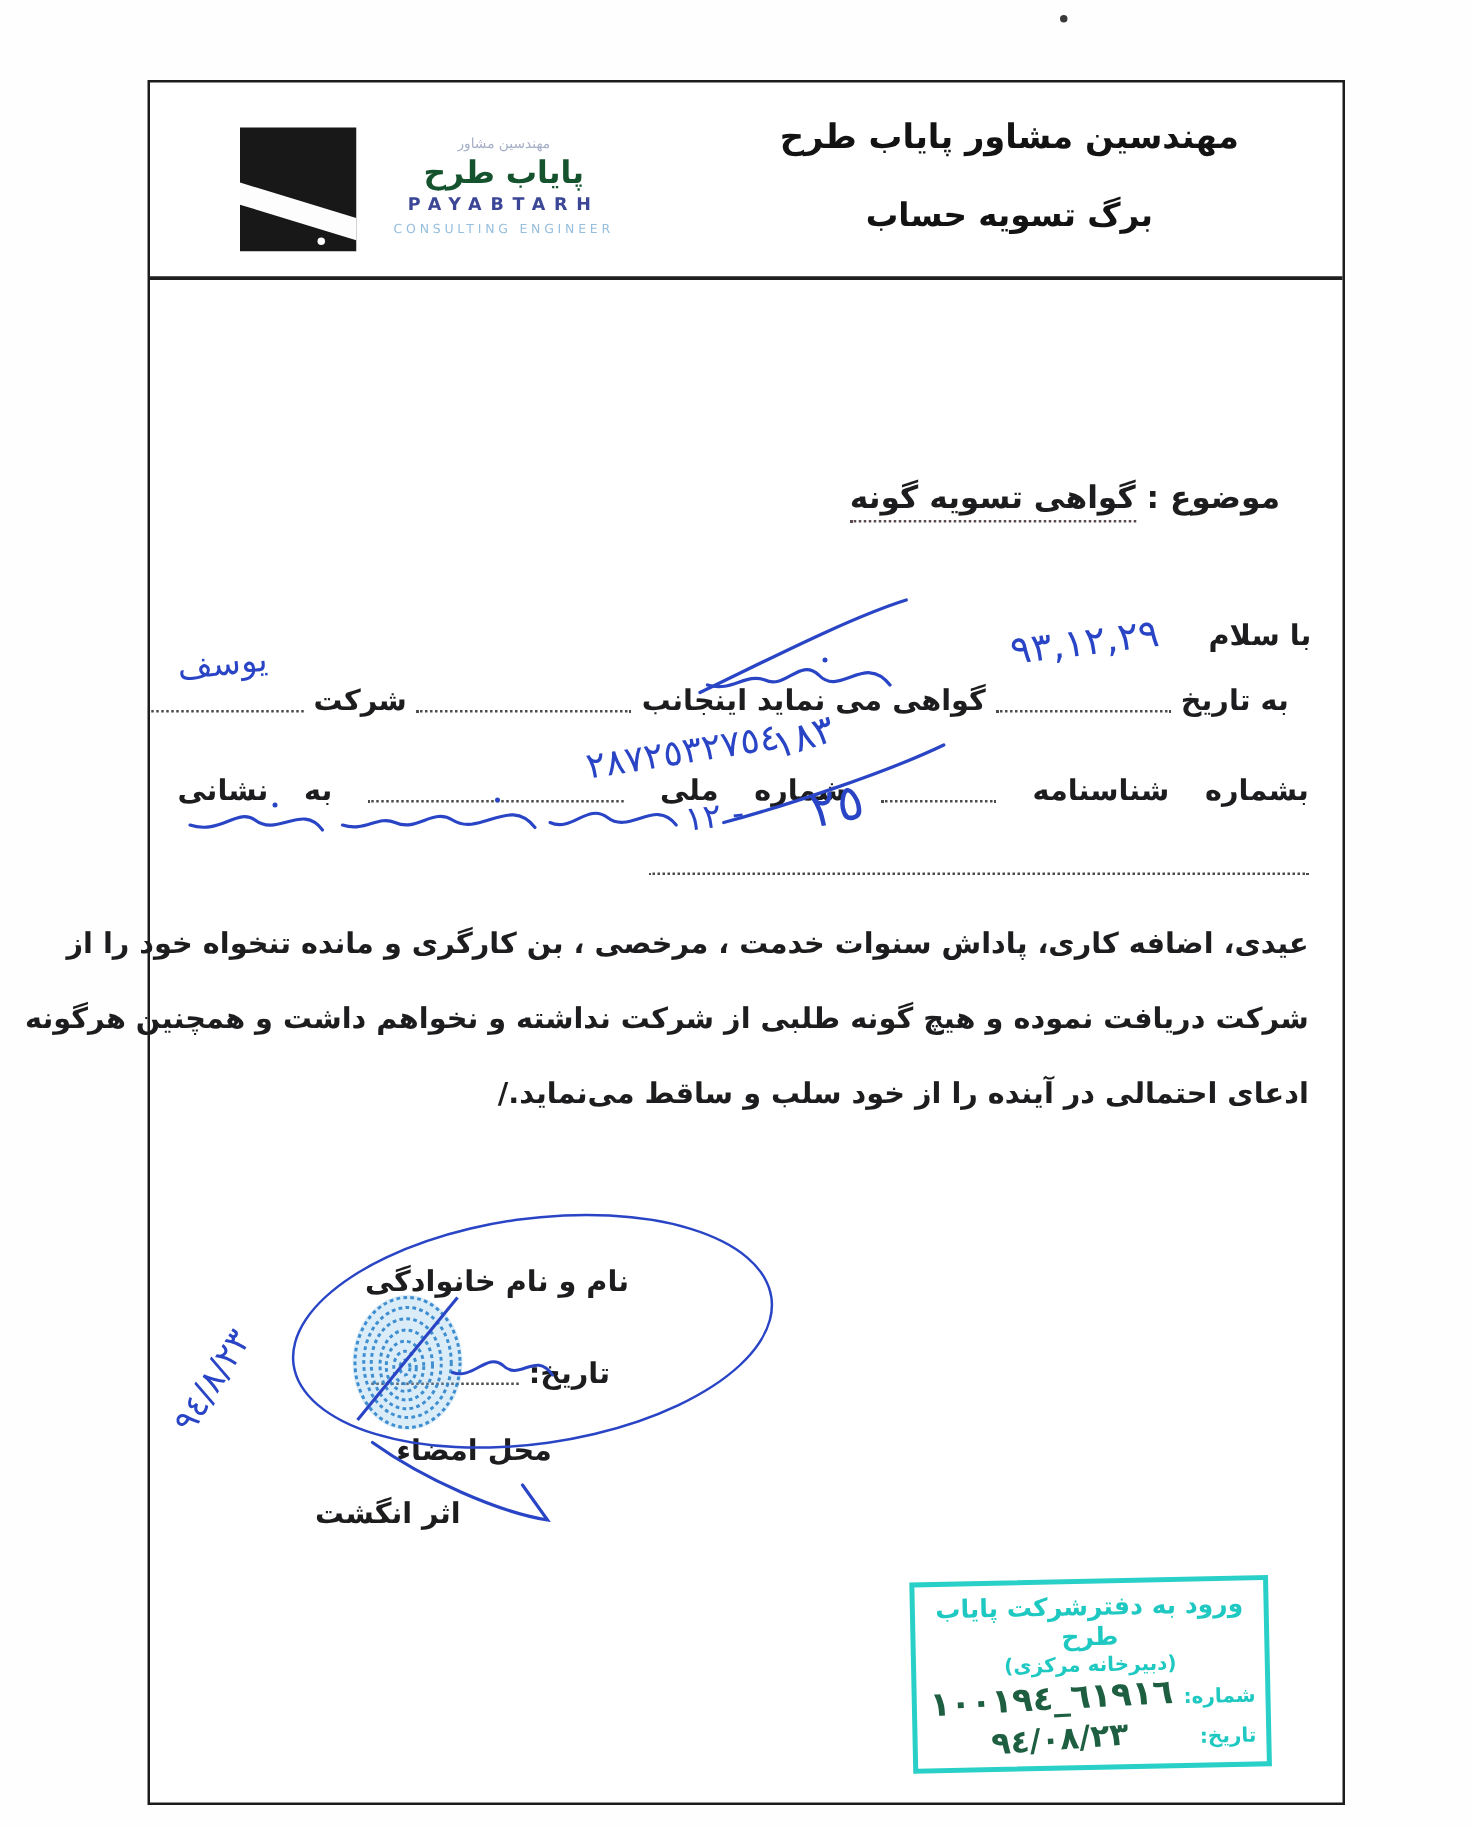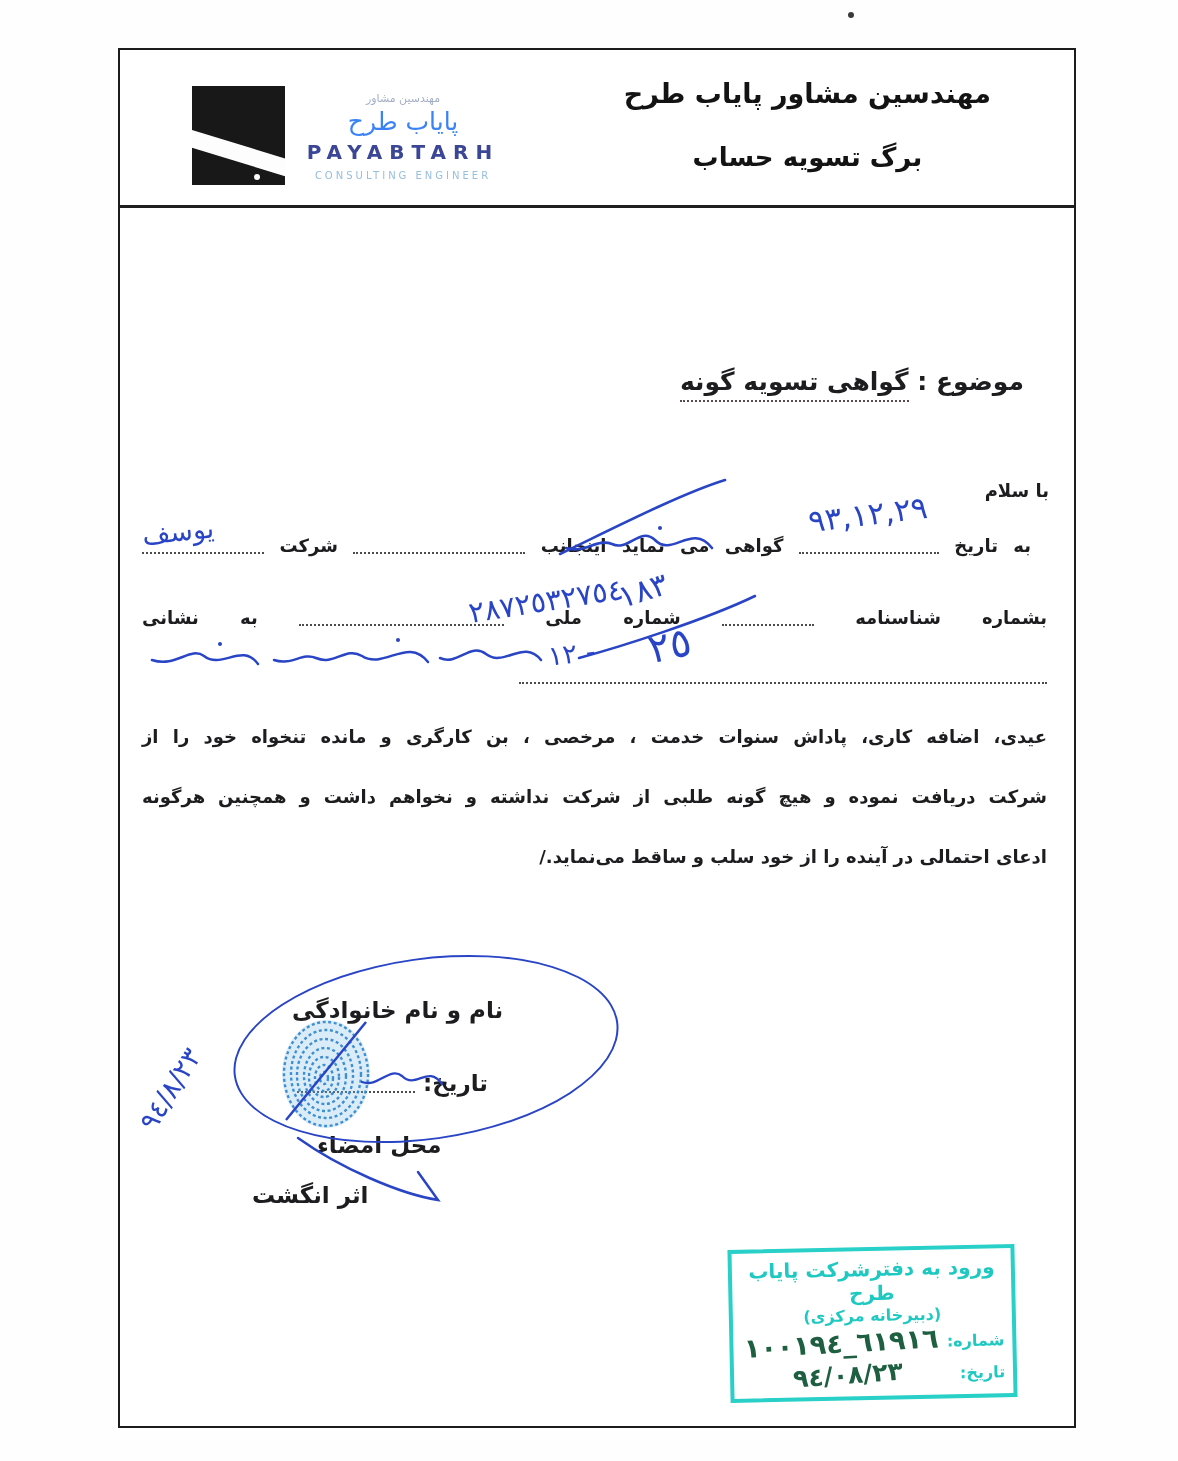--- a/index.html
+++ b/index.html
@@ -3,21 +3,21 @@
 <meta charset="utf-8">
 <style>
   * { margin:0; padding:0; box-sizing:border-box; }
   html,body { background:#ffffff; }
   body { font-family:"DejaVu Sans", sans-serif; }
   .page {
     position:relative; width:1178px; height:1461px; background:#fefefe;
     overflow:hidden; margin:0 auto;
   }
   .frame {
-    position:absolute; left:118px; top:48px; width:958px; height:1380px;
+    position:absolute; left:118px; top:64px; width:958px; height:1380px;
     border:2px solid #1c1c1c; background:#fff;padding-left:16px;
   }
   
   .header-box {
     position:absolute; left:0; top:0; width:100%; height:158px;
     border-bottom:3px solid #1f1f1f;
   }
   .header-titles {
     position:absolute; left:46%; right:18px; top:28px; text-align:center;
     direction:rtl; color:#131313;
@@ -31,27 +31,27 @@
   .logo-stripe {
     position:absolute; left:-18px; top:58px; width:125px; height:17px;
     background:#fdfdfd; transform:rotate(17deg);
   }
   .logo-dot {
     position:absolute; left:62px; top:88px; width:6px; height:6px;
     border-radius:50%; background:#fdfdfd;
   }
   .logo-text { position:absolute; left:178px; top:42px; width:210px; text-align:center; }
   .logo-fa-small { font-size:11px; color:#8e9ab8; direction:rtl; opacity:.8; }
-  .logo-fa-name { font-size:25px; font-weight:normal; color:#3b82f6; direction:rtl; margin-top:2px; }
-  .logo-en-name { font-size:20px; font-weight:bold; color:#3b4796; letter-spacing:7px; margin-top:4px; }
+  .logo-fa-name { font-size:25px; font-weight:bold; color:#14532d; direction:rtl; margin-top:2px; }
+  .logo-en-name { font-size:14px; font-weight:bold; color:#3b4796; letter-spacing:7px; margin-top:4px; }
   .logo-en-sub { font-size:10px; color:#96bedd; letter-spacing:3px; margin-top:6px; }
   
   .tline {
     position:absolute; left:22px; right:27px; direction:rtl;
-    font-size:18px; font-weight:bold; color:#1d1d1f; white-space:nowrap;
+    font-size:23px; font-weight:bold; color:#1d1d1f; white-space:nowrap;
   }
   .just { text-align:justify; text-align-last:justify; }
   .subject { top:317px; right:50px; left:auto; font-size:25px; }
   .subject .subj-value {
     font-weight:bold; border-bottom:2px dotted #5a4a50; padding-bottom:4px;
   }
   .salutation { top:430px; text-align:right; right:25px; }
   .dots {
     display:inline-block; border-bottom:2px dotted #4c4c4c;
     height:22px; vertical-align:-2px;

